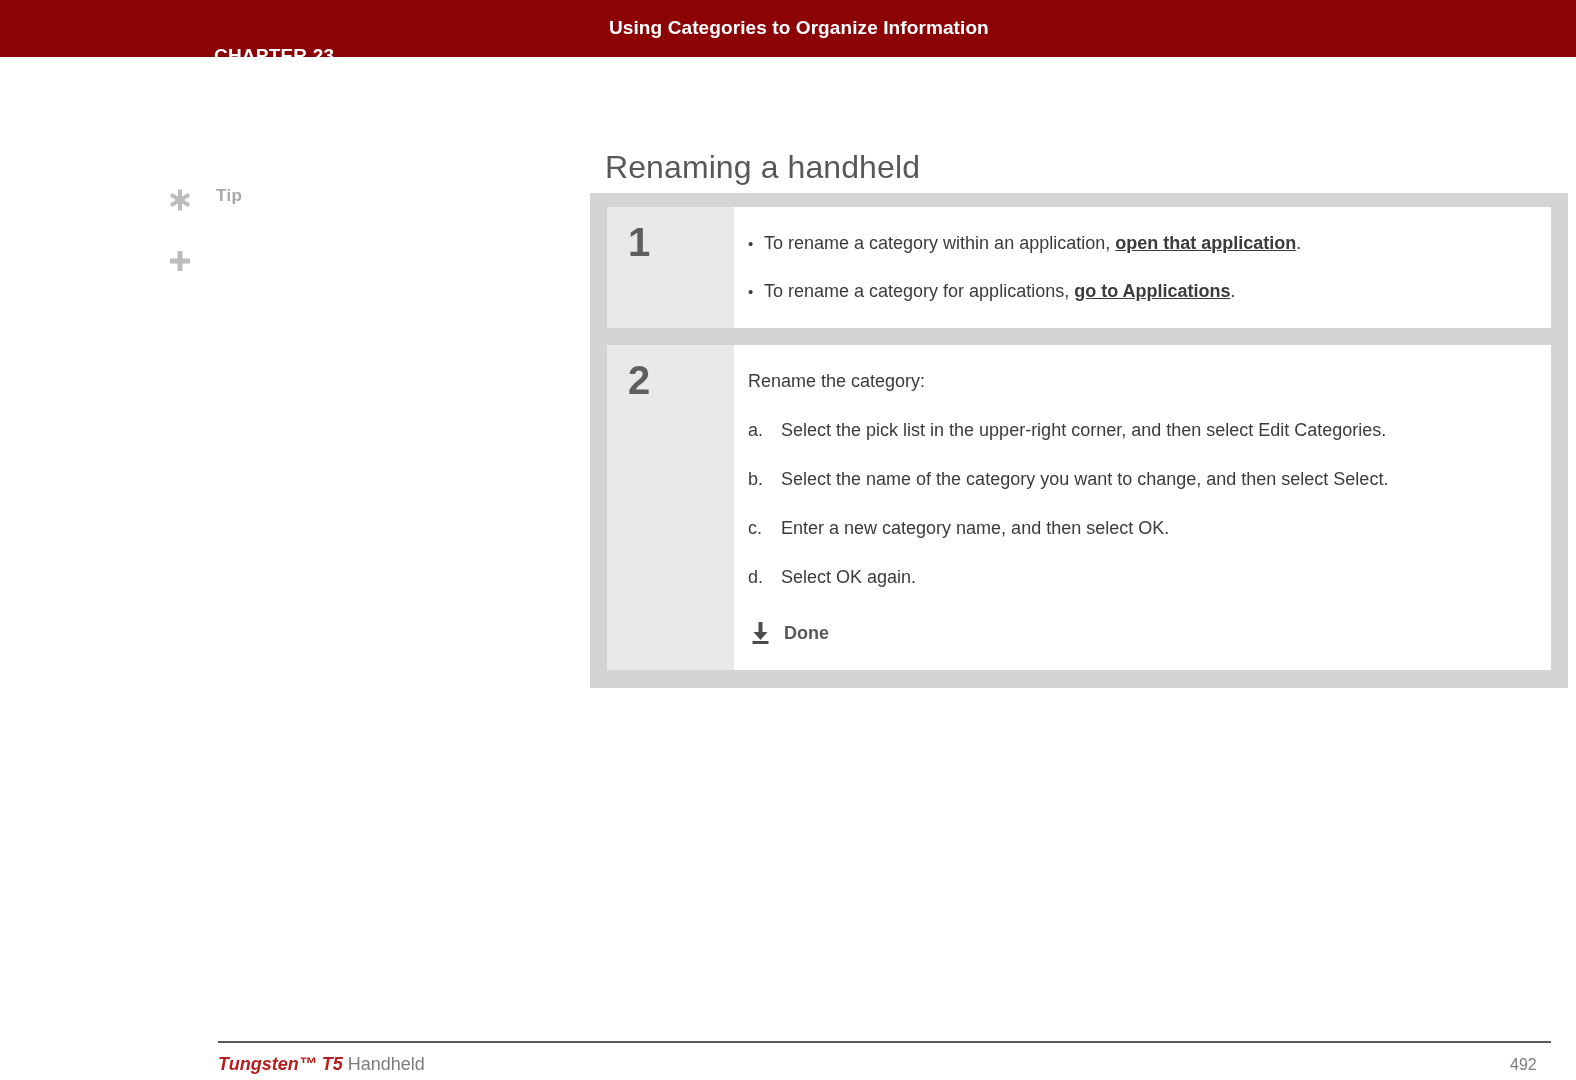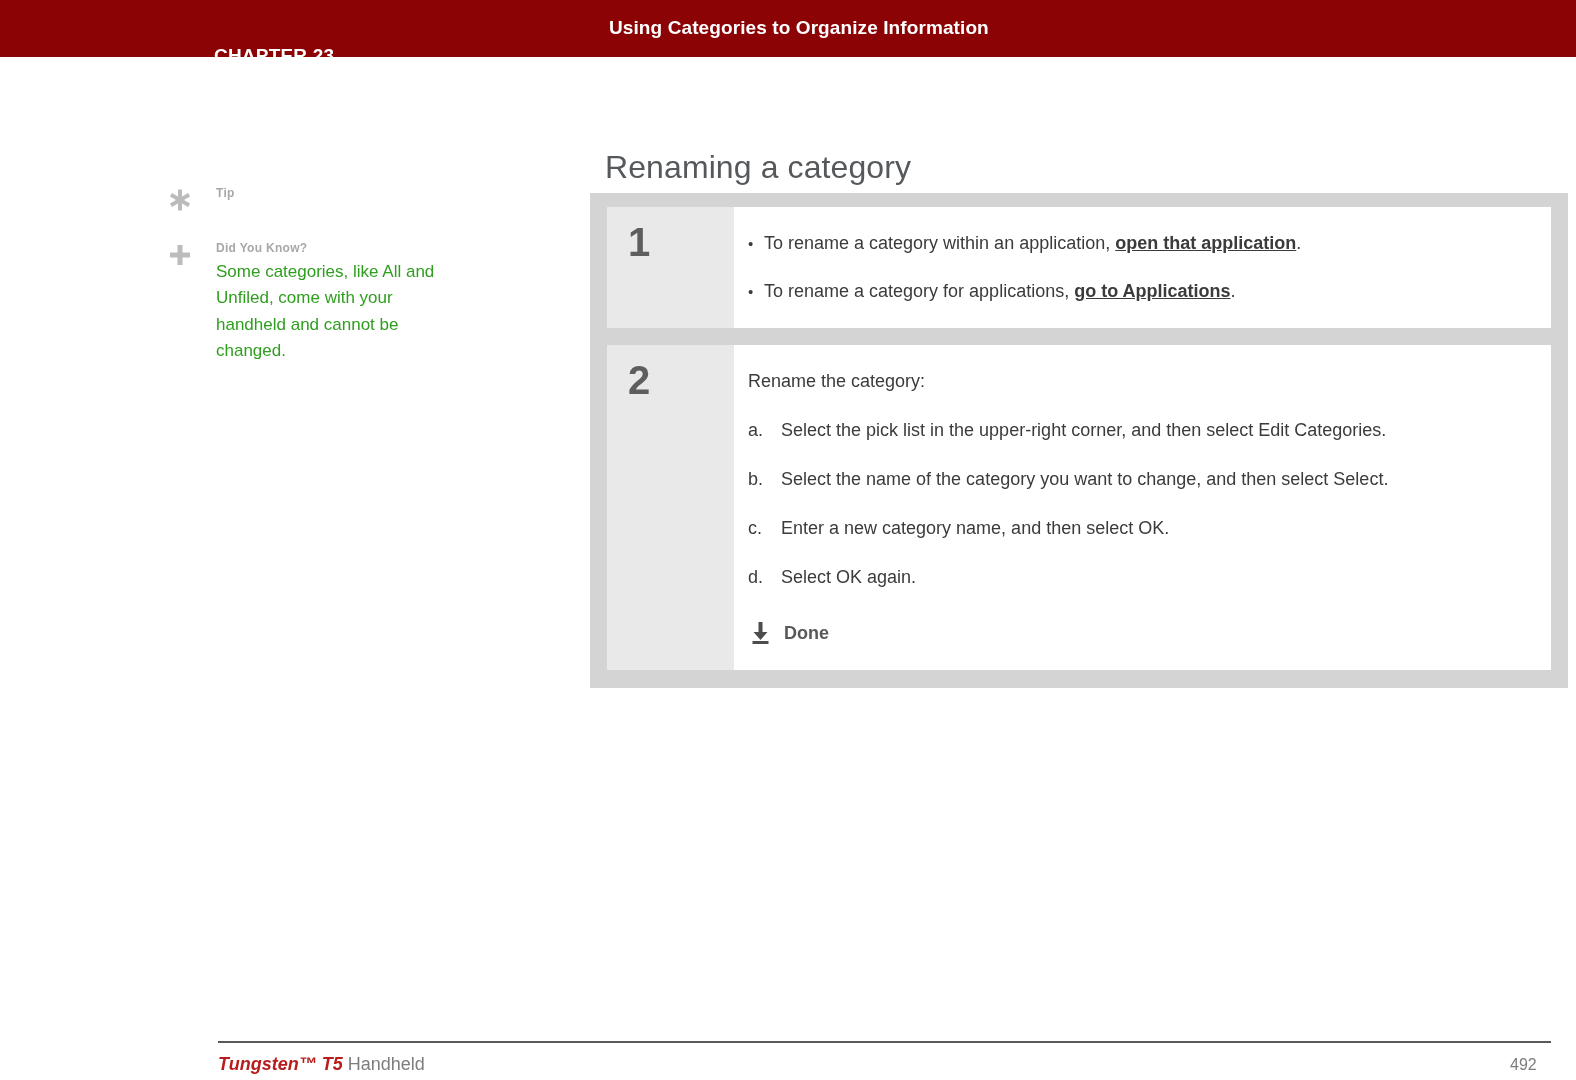--- a/index.html
+++ b/index.html
@@ -63,21 +63,21 @@
     top: 2px;
     width: 28px;
     text-align: center;
     color: #bcbcbc;
   }
   .tip-icon svg { display: block; }
   .tip-body {
     margin-left: 48px;
   }
   .tip-heading {
-    font-size: 12px;
+    font-size: 17px;
     font-weight: bold;
     color: #a8a8a8;
     letter-spacing: 0.3px;
     margin-bottom: 4px;
   }
   .tip-text {
     font-size: 17px;
     color: #2f9e1f;
     line-height: 26.3px;
     width: 248px;
@@ -249,29 +249,25 @@
 
   <div class="tip-block" style="margin-top:41px;">
     <div class="tip-icon">
       <svg width="24" height="24" viewBox="0 0 24 24" aria-hidden="true">
         <g fill="#bcbcbc">
           <rect x="9.5" y="2" width="5" height="20"></rect>
           <rect x="2" y="9.5" width="20" height="5"></rect>
         </g>
       </svg>
     </div>
-    <div class="tip-body">
-      <div class="tip-heading">Did You Know?</div>
-      <div class="tip-text">Some categories, like All and Unfiled, come with your handheld and cannot be changed.</div>
-    </div>
   </div>
 
 </div>
 
-<h1 class="page-title">Renaming a category</h1>
+<h1 class="page-title">Renaming a handheld</h1>
 
 <div class="steps-container">
 
   <div class="step-row">
     <div class="step-num-cell">
       <div class="step-num">1</div>
     </div>
     <div class="step-content">
 
       <div class="bullet-item">

